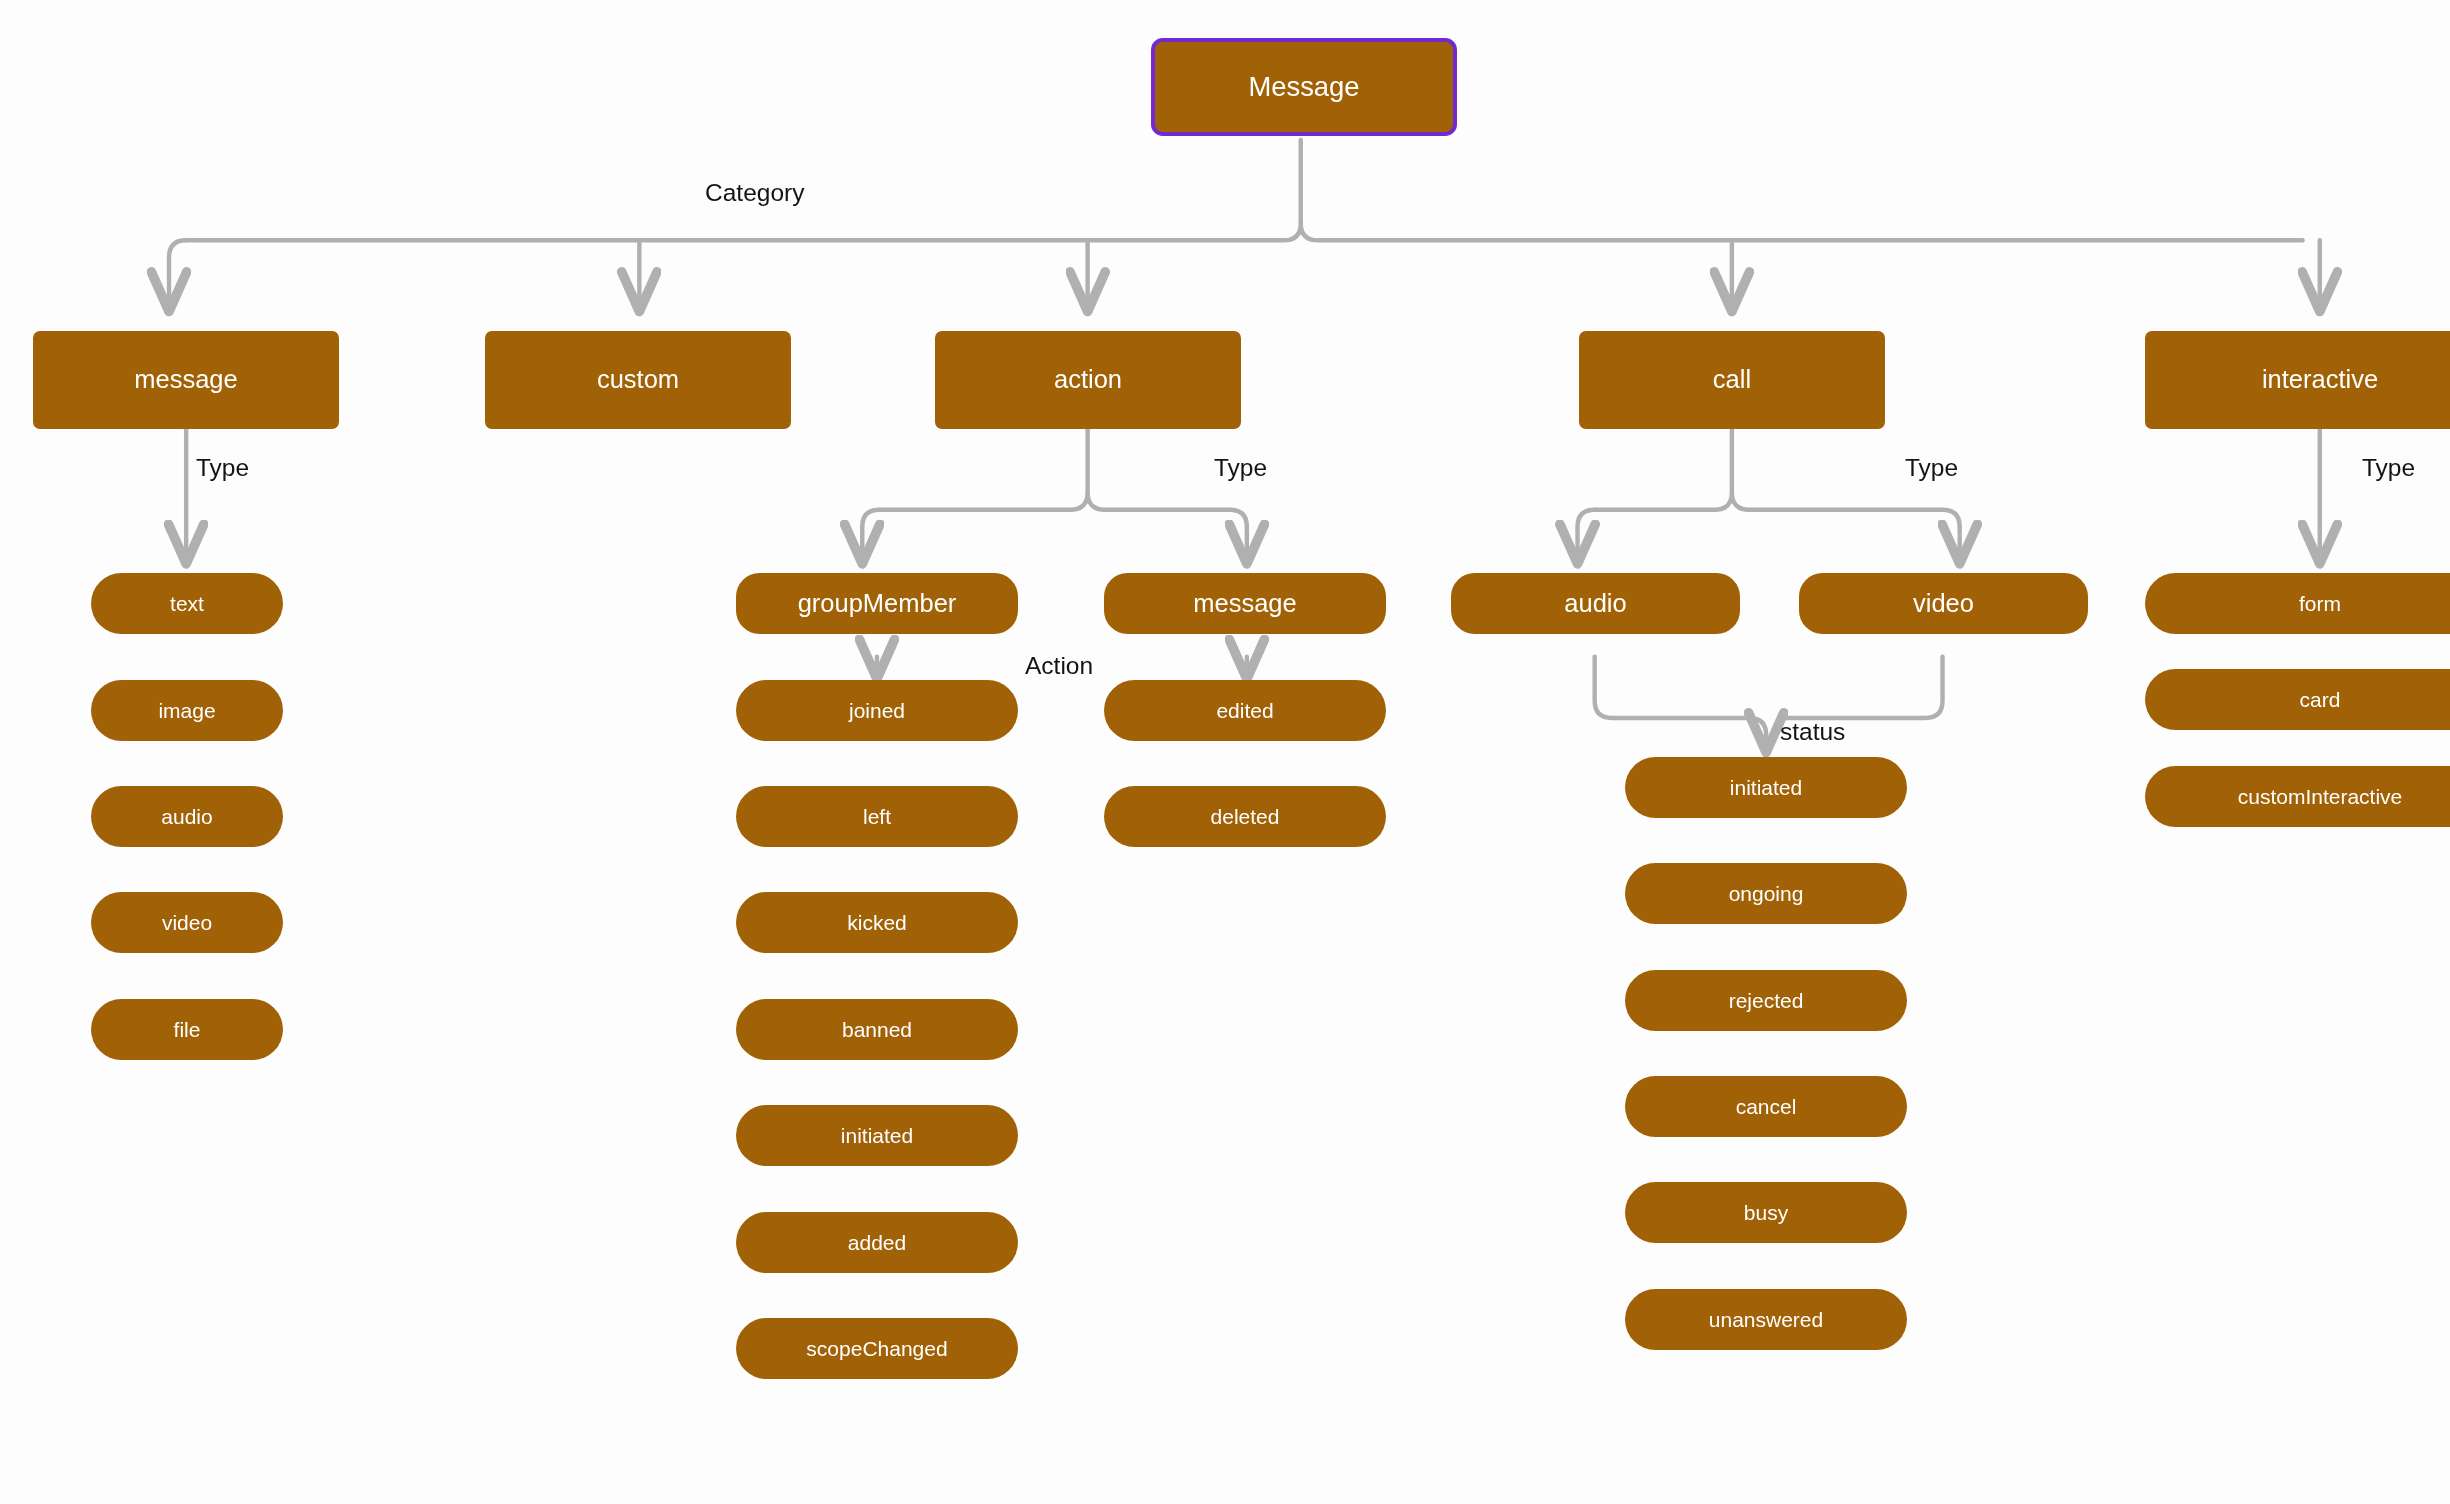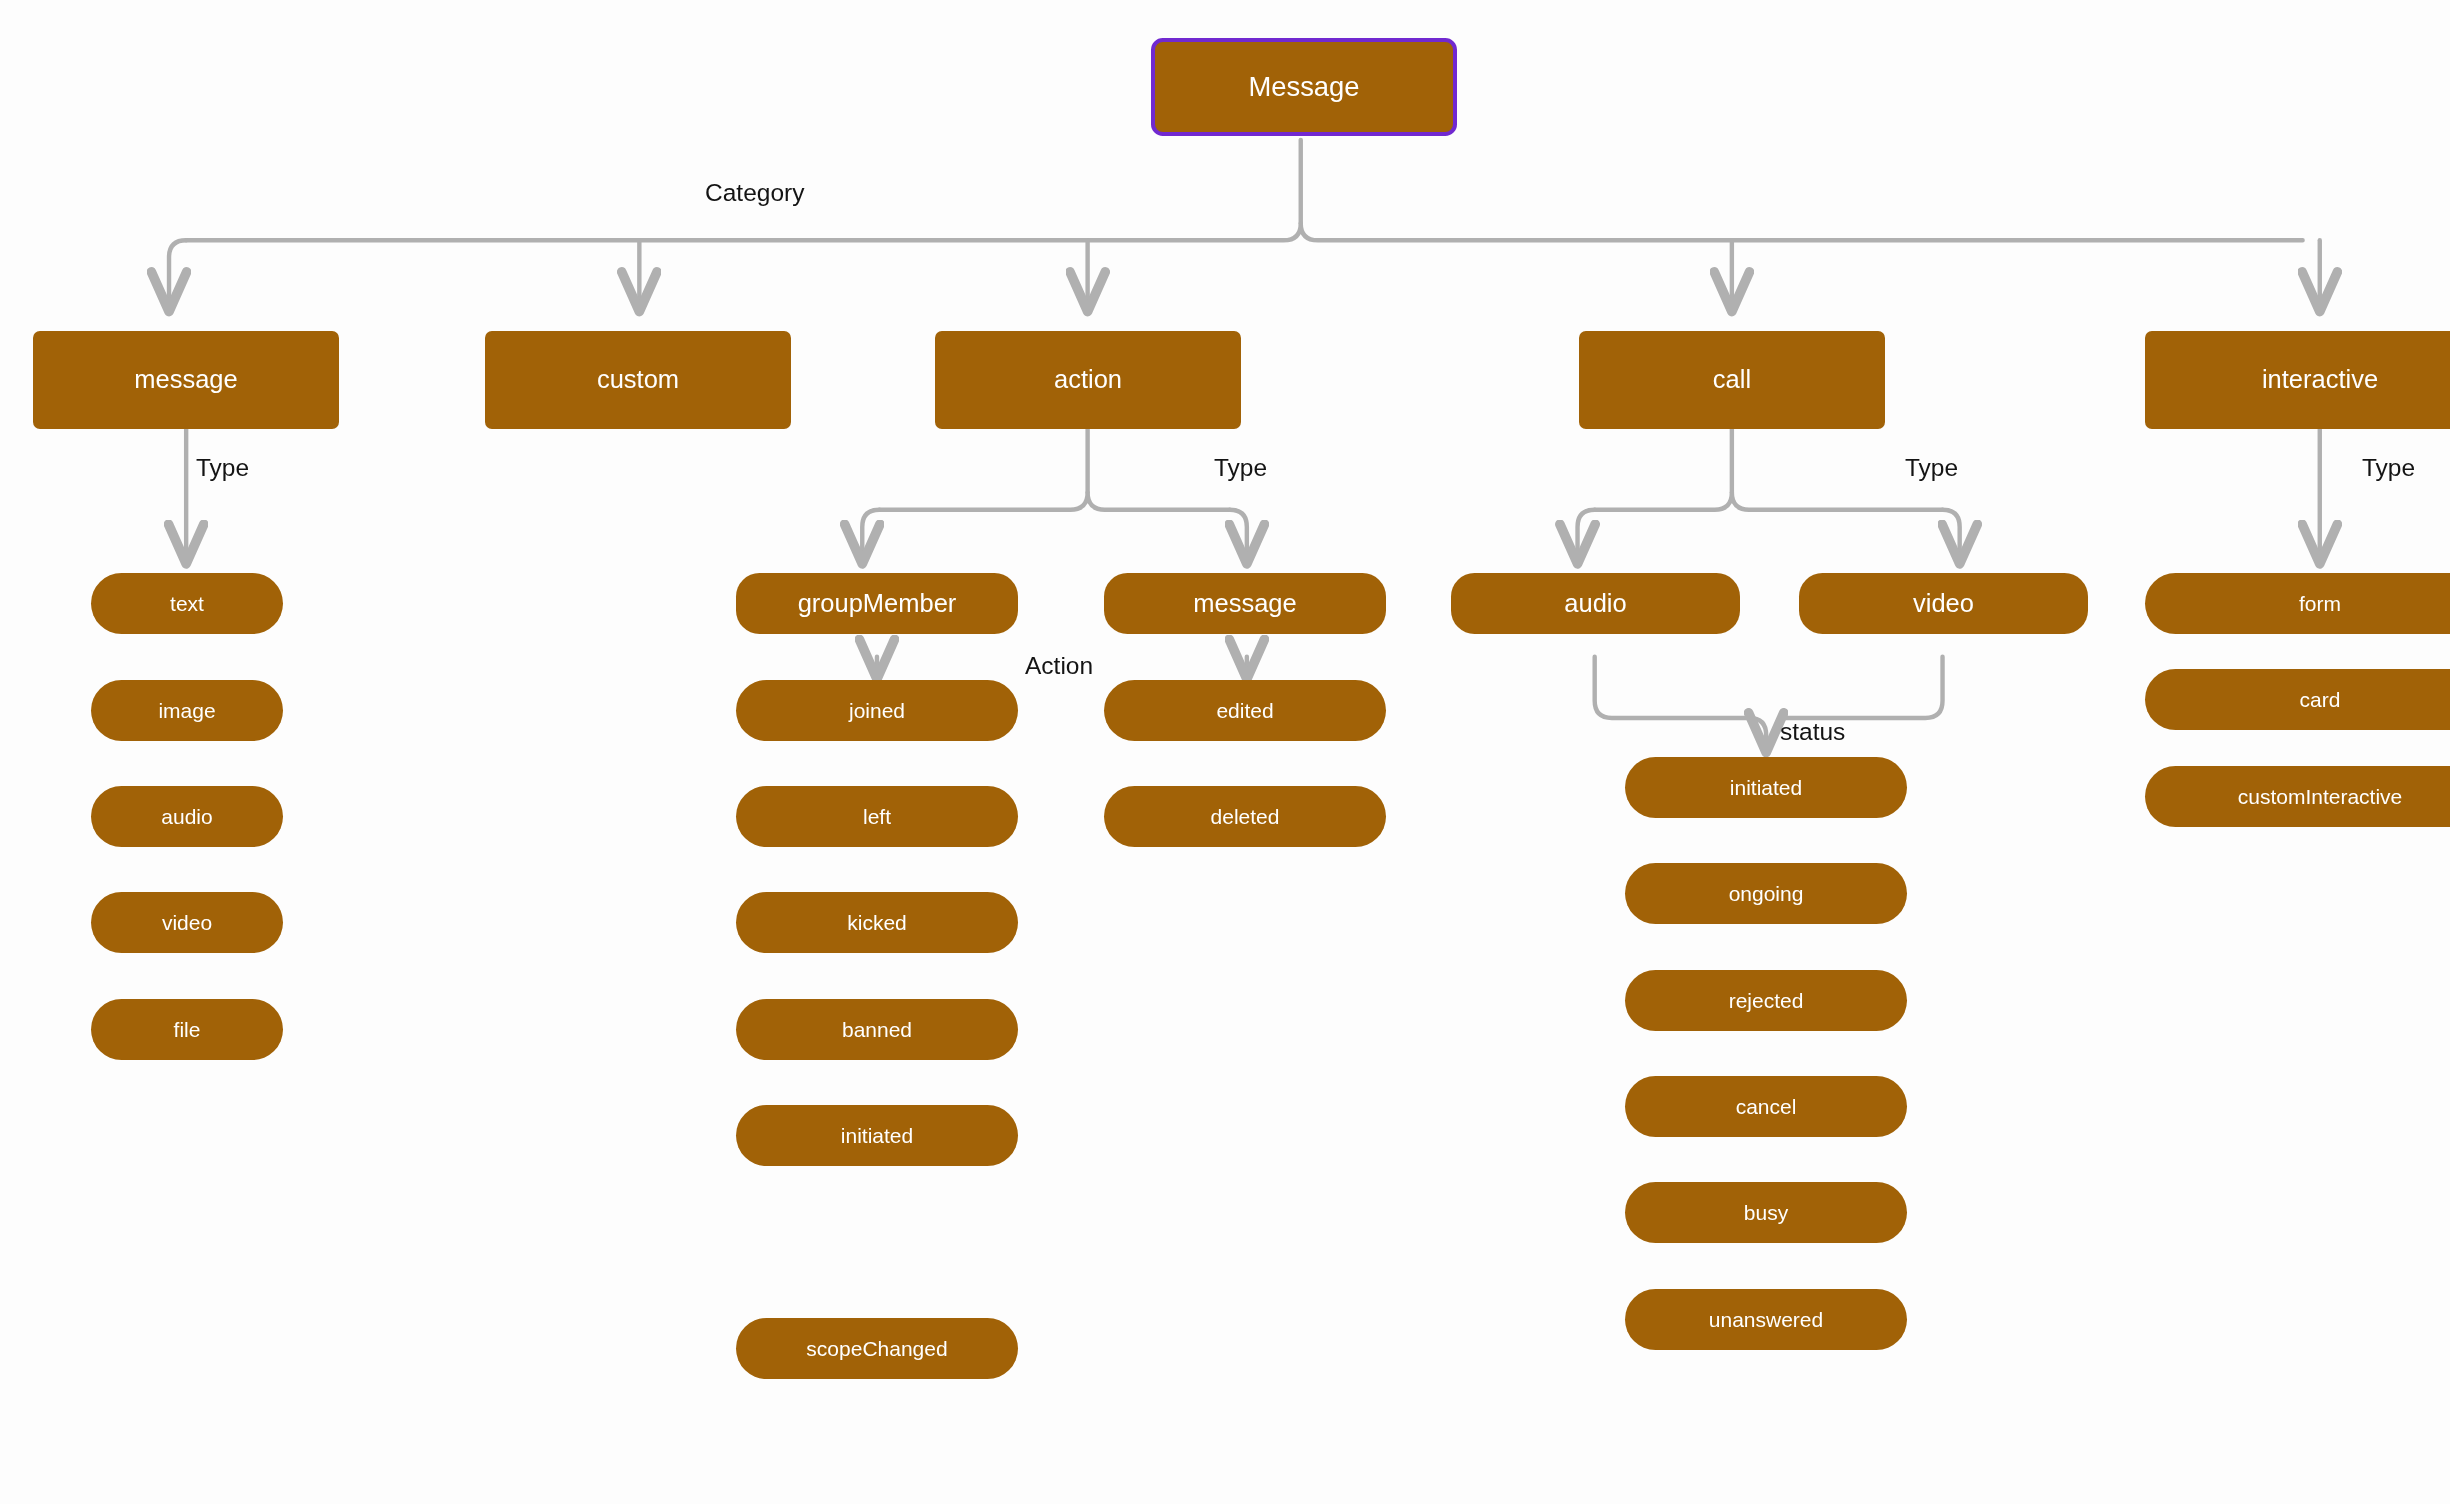--- a/index.html
+++ b/index.html
@@ -117,20 +117,21 @@
   <div class="node leaf" style="left:91px;top:999px;width:192px;height:61px;">file</div>
 
   <div class="node lvl3" style="left:736px;top:573px;width:282px;height:61px;">groupMember</div>
   <div class="node lvl3" style="left:1104px;top:573px;width:282px;height:61px;">message</div>
 
   <div class="node leaf" style="left:736px;top:680px;width:282px;height:61px;">joined</div>
   <div class="node leaf" style="left:736px;top:786px;width:282px;height:61px;">left</div>
   <div class="node leaf" style="left:736px;top:892px;width:282px;height:61px;">kicked</div>
   <div class="node leaf" style="left:736px;top:999px;width:282px;height:61px;">banned</div>
   <div class="node leaf" style="left:736px;top:1105px;width:282px;height:61px;">initiated</div>
+  <div class="node leaf" style="left:736px;top:1212px;width:282px;height:61px;">added</div>
   <div class="node leaf" style="left:736px;top:1318px;width:282px;height:61px;">scopeChanged</div>
 
   <div class="node leaf" style="left:1104px;top:680px;width:282px;height:61px;">edited</div>
   <div class="node leaf" style="left:1104px;top:786px;width:282px;height:61px;">deleted</div>
 
   <div class="node lvl3" style="left:1451px;top:573px;width:289px;height:61px;">audio</div>
   <div class="node lvl3" style="left:1799px;top:573px;width:289px;height:61px;">video</div>
 
   <div class="node leaf" style="left:1625px;top:757px;width:282px;height:61px;">initiated</div>
   <div class="node leaf" style="left:1625px;top:863px;width:282px;height:61px;">ongoing</div>

